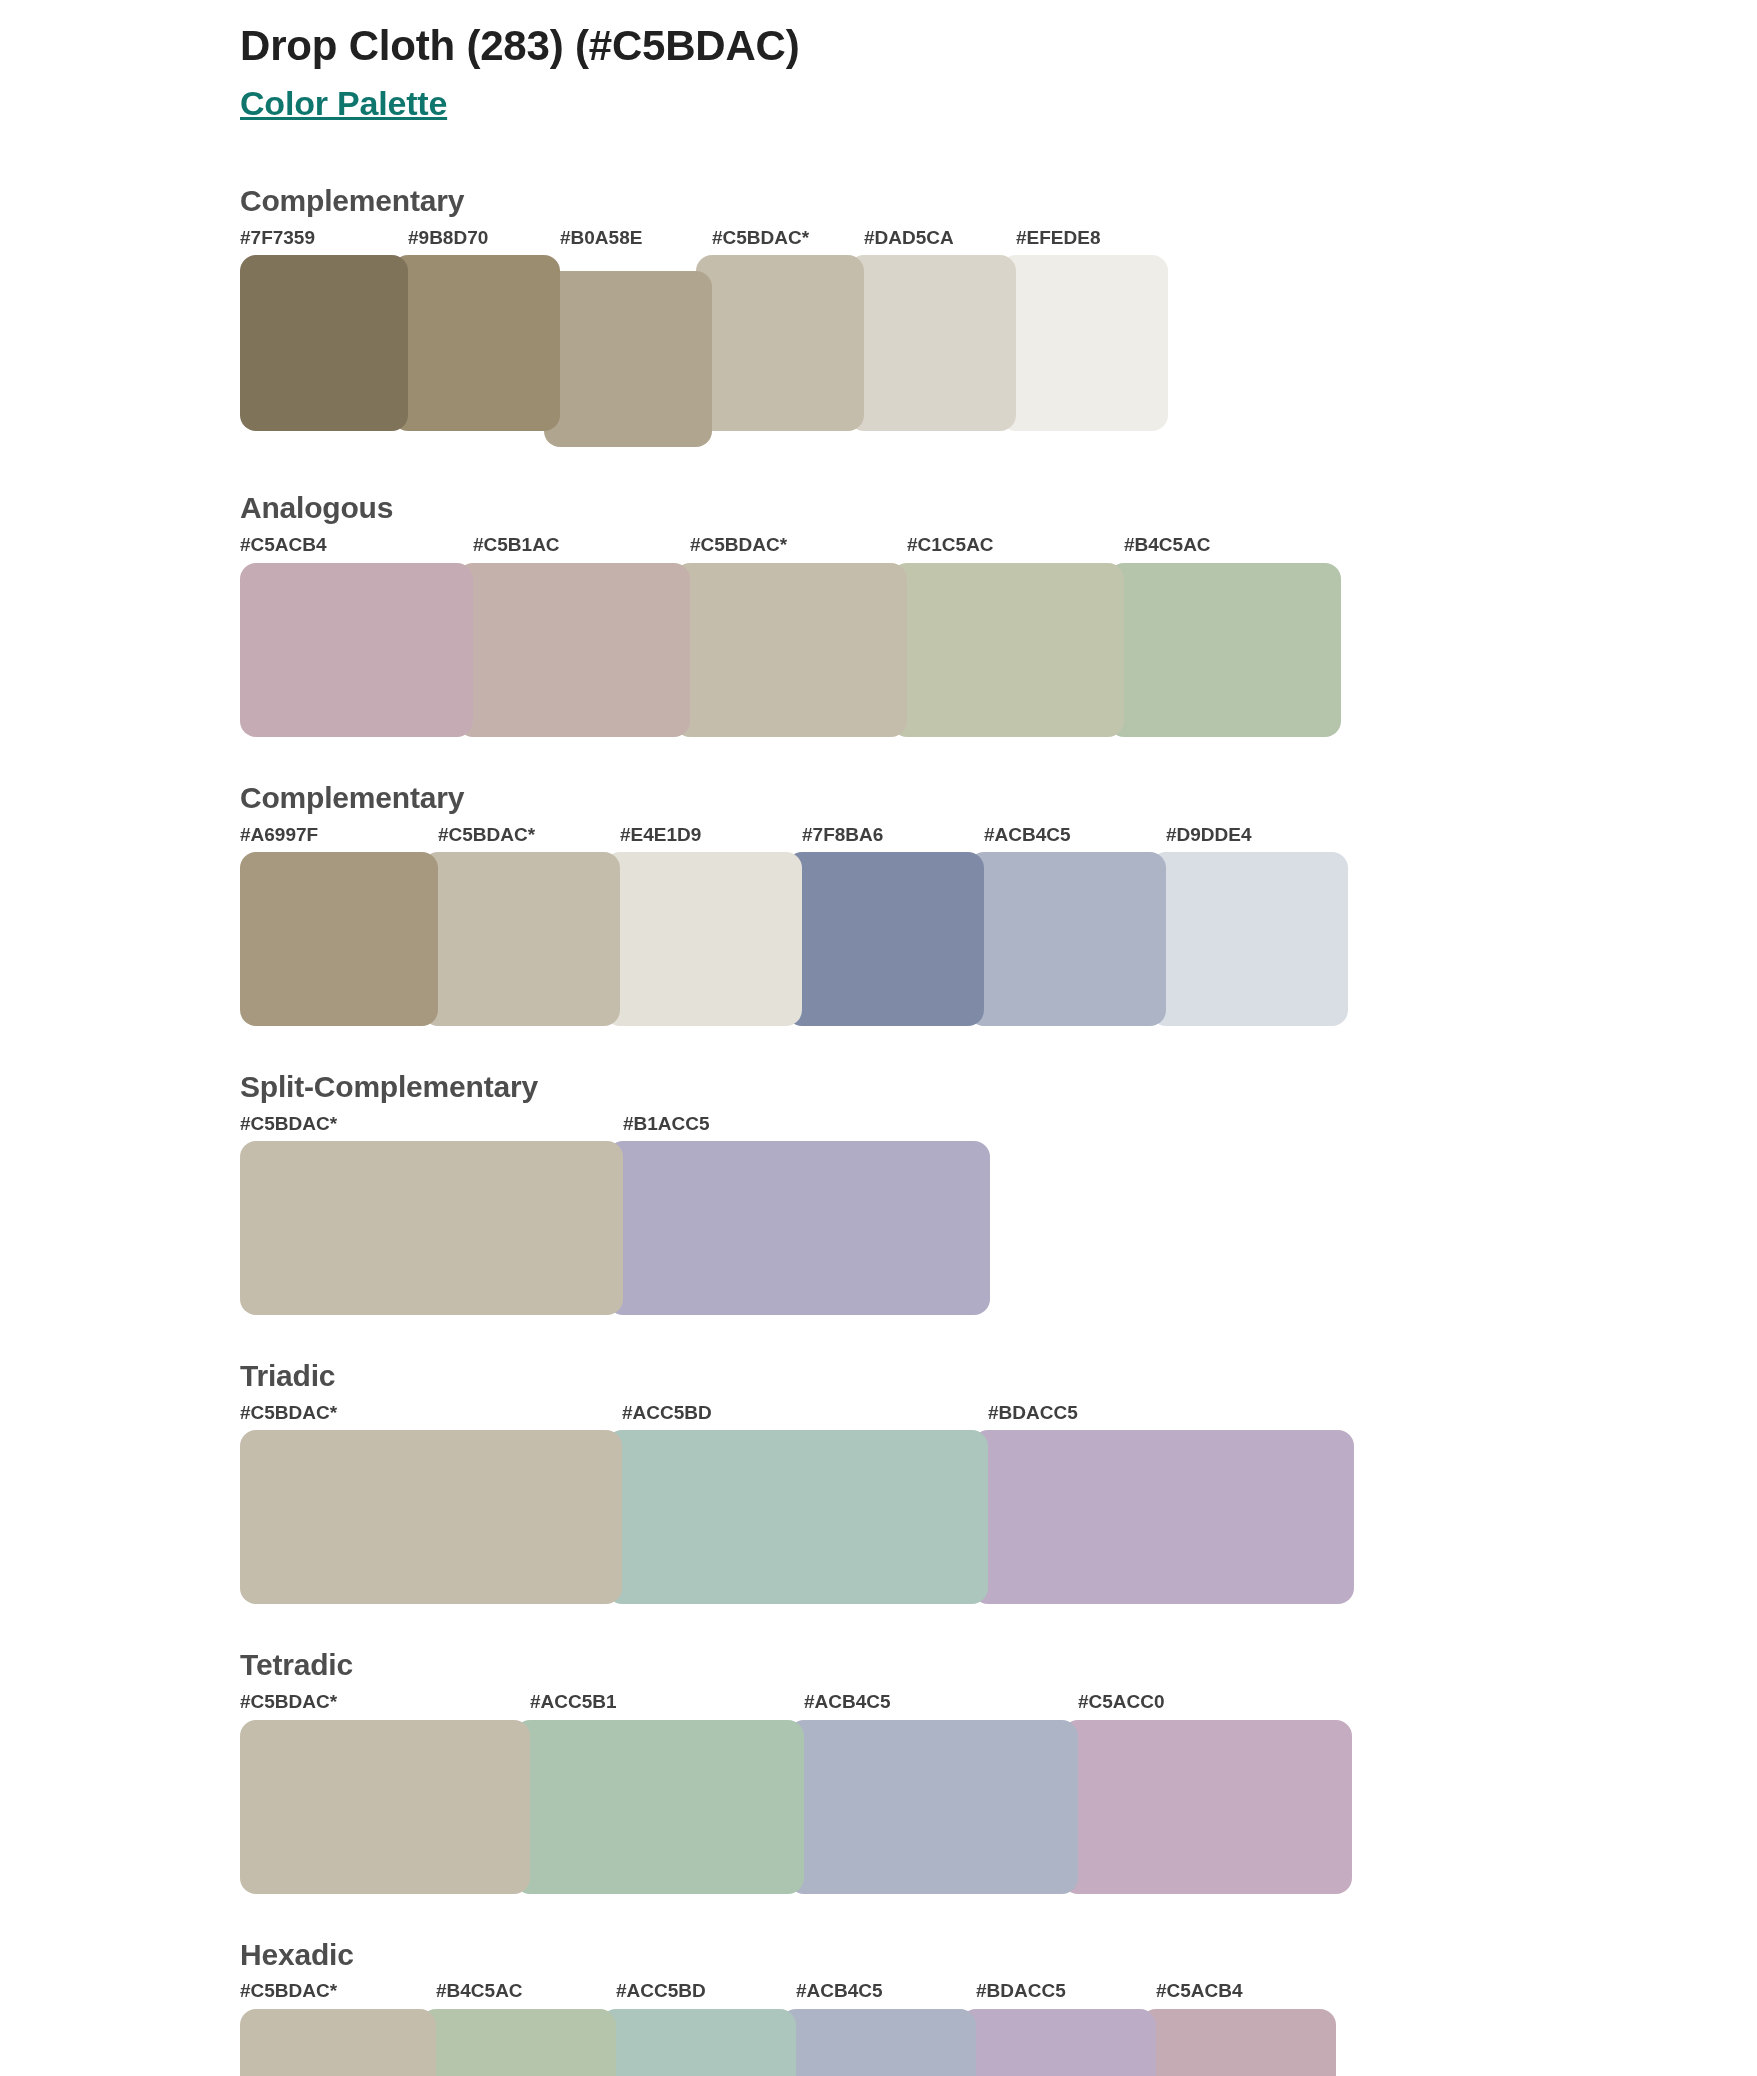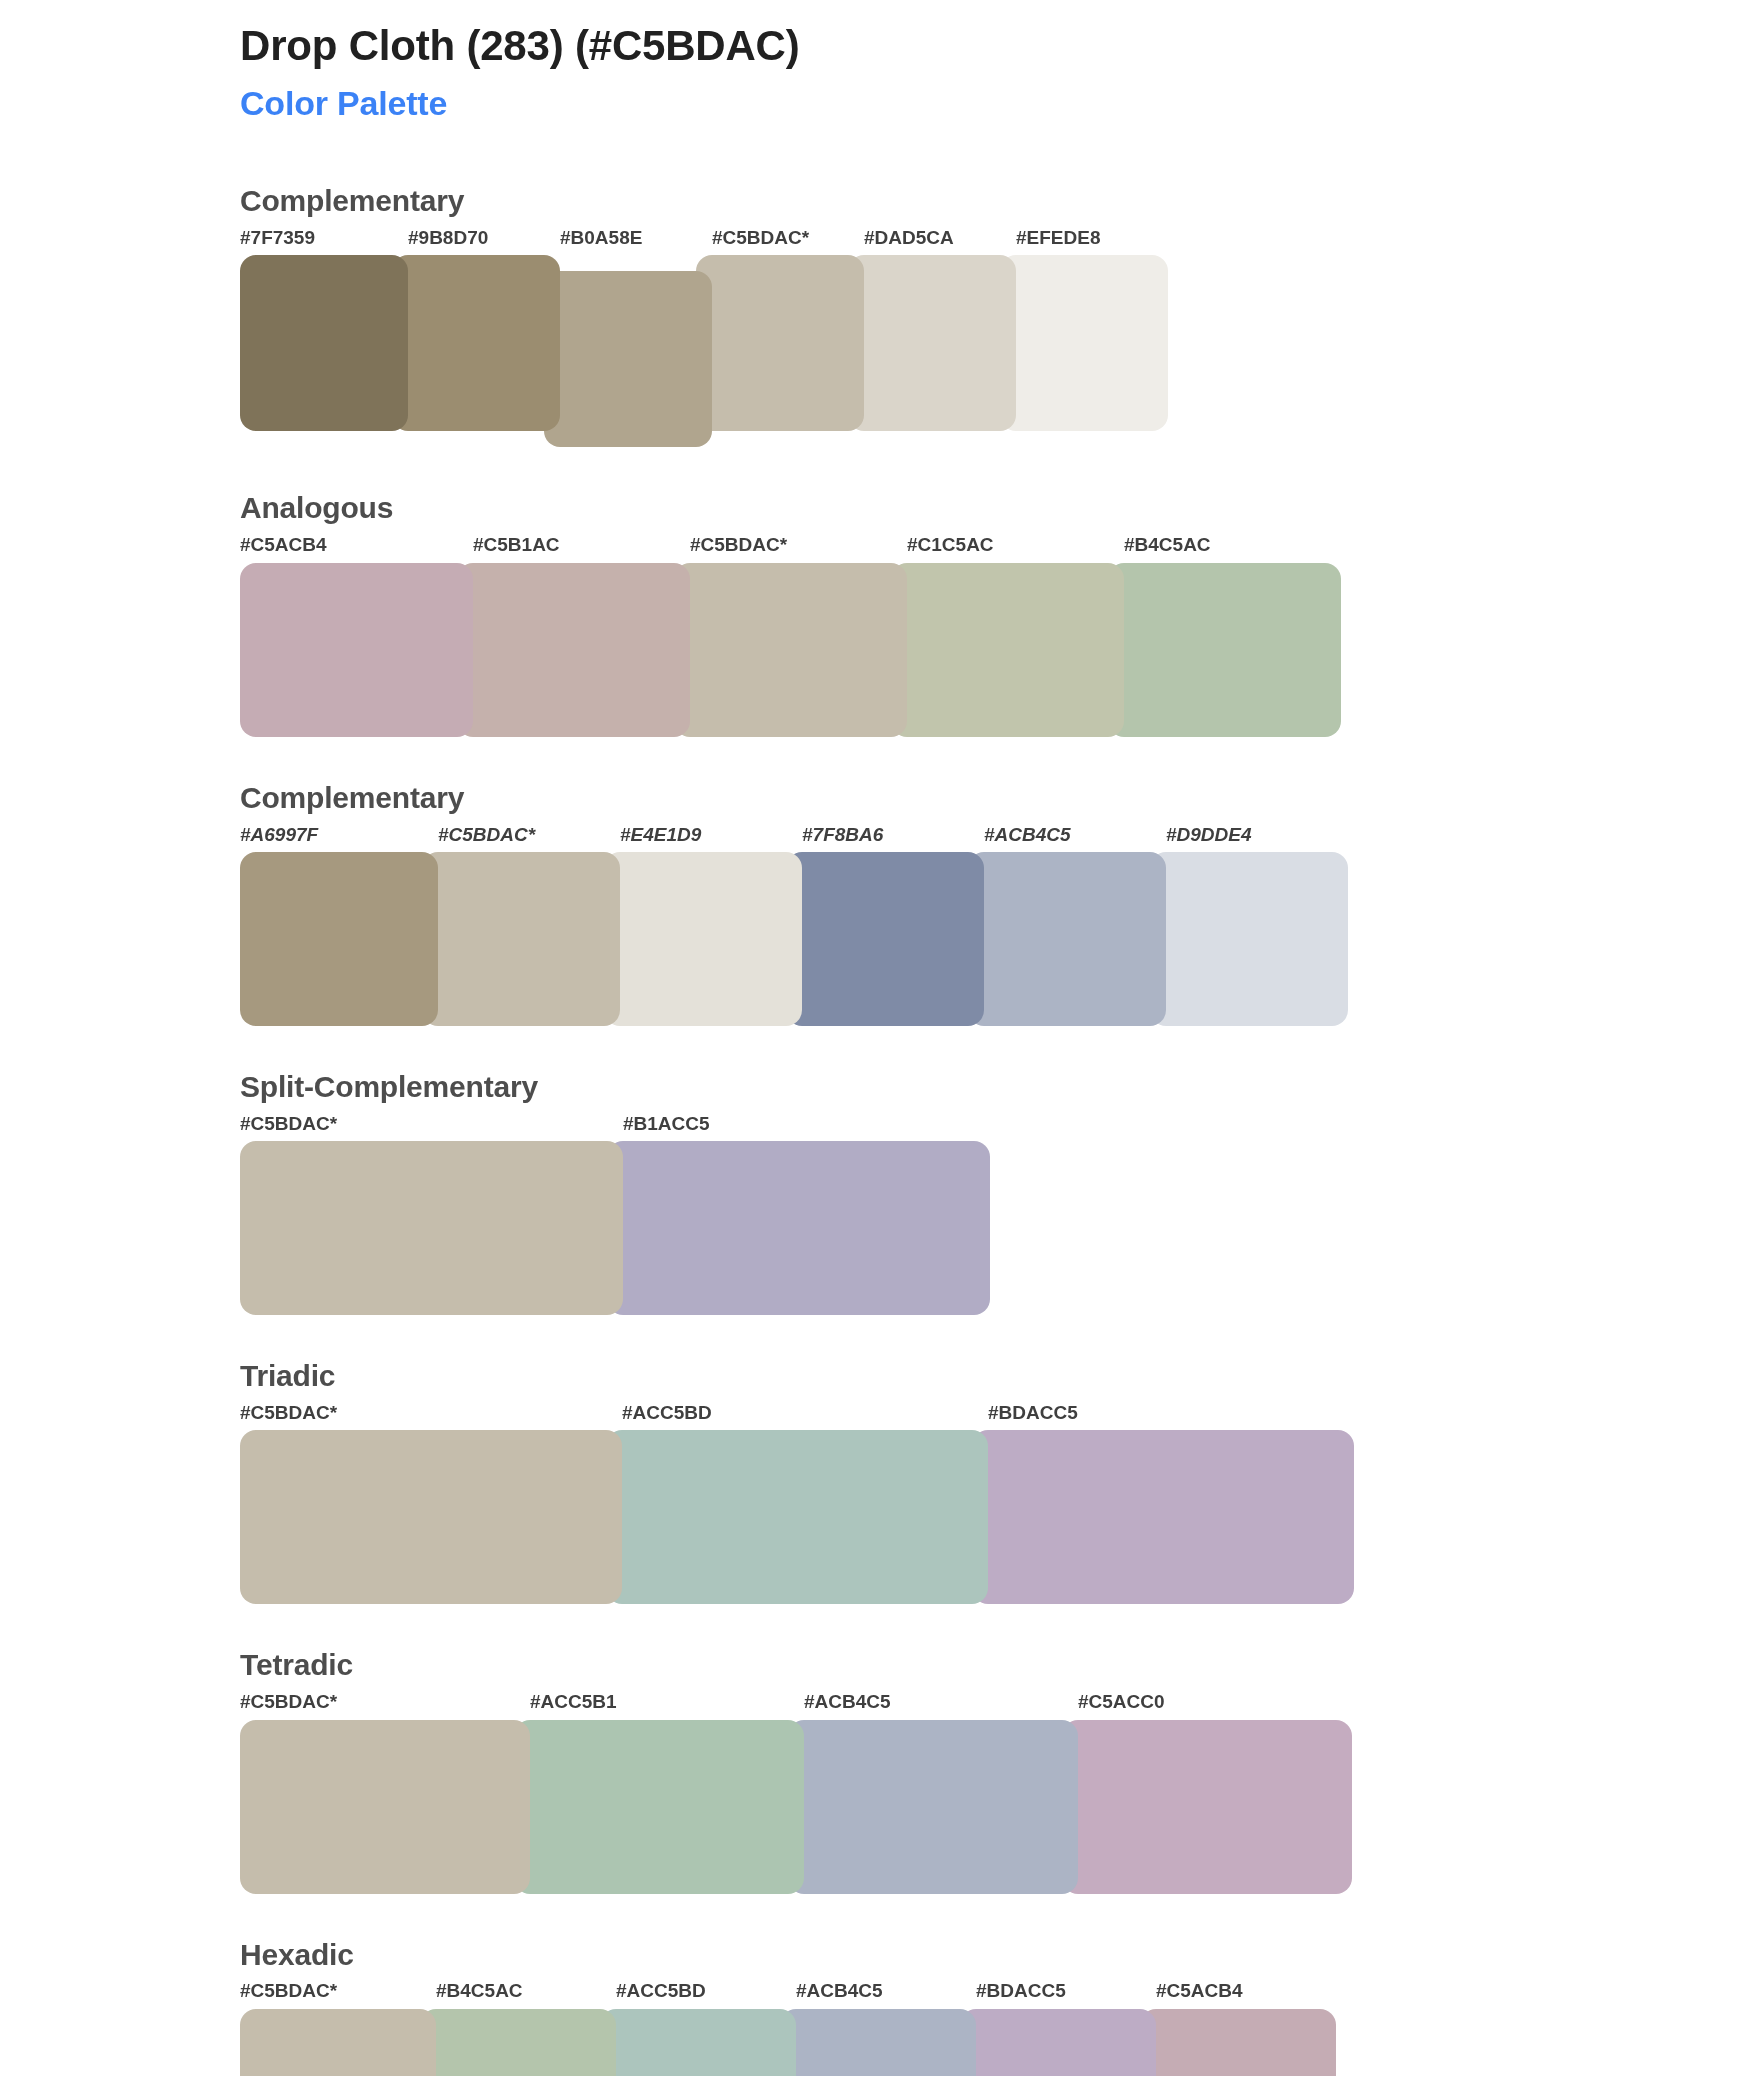--- a/index.html
+++ b/index.html
@@ -28,24 +28,25 @@
   .page-title {
     font-size: 42px;
     font-weight: 700;
     color: #212121;
     letter-spacing: -0.2px;
     line-height: 1.18;
   }
   .page-subtitle {
     font-size: 34px;
     font-weight: 700;
-    color: #3b82f6;
+    color: #0f766e;
     letter-spacing: -0.2px;
     line-height: 1.2;
     margin-top: 12.8px;
+    text-decoration: underline;
   }
 
   
   .sections {
     margin-top: 58px;
   }
   .section {
     padding-left: 240px;
   }
   .section-title {
@@ -165,21 +166,21 @@
             <div class="swatch" style="background: rgb(193, 197, 172); height: 174px;"></div>
           </div>
           <div class="swatch-col" style="flex: 0 0 233px; z-index: 1;">
             <div class="swatch-label">#B4C5AC</div>
             <div class="swatch" style="background: rgb(180, 197, 172); height: 174px;"></div>
           </div>
         </div>
       </div>
       <div class="section" style="margin-bottom: 42px;">
         <div class="section-title">Complementary</div>
-        <div class="palette-row" style="width: 1110px; font-style: italic;">
+        <div class="palette-row" style="width: 1110px;">
           <div class="swatch-col" style="flex: 0 0 198px; z-index: 6;">
             <div class="swatch-label">#A6997F</div>
             <div class="swatch" style="background: rgb(166, 153, 127); height: 174px;"></div>
           </div>
           <div class="swatch-col" style="flex: 0 0 198px; z-index: 5;">
             <div class="swatch-label">#C5BDAC*</div>
             <div class="swatch" style="background: rgb(197, 189, 172); height: 174px;"></div>
           </div>
           <div class="swatch-col" style="flex: 0 0 198px; z-index: 4;">
             <div class="swatch-label">#E4E1D9</div>

